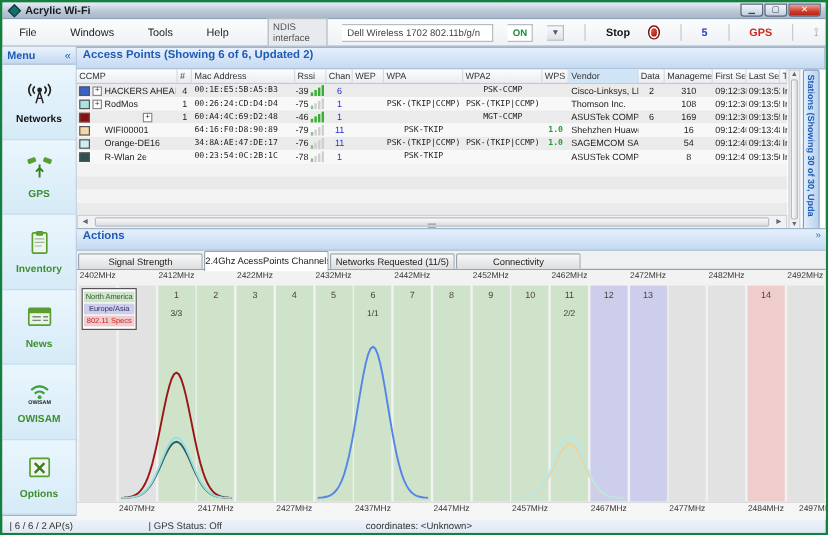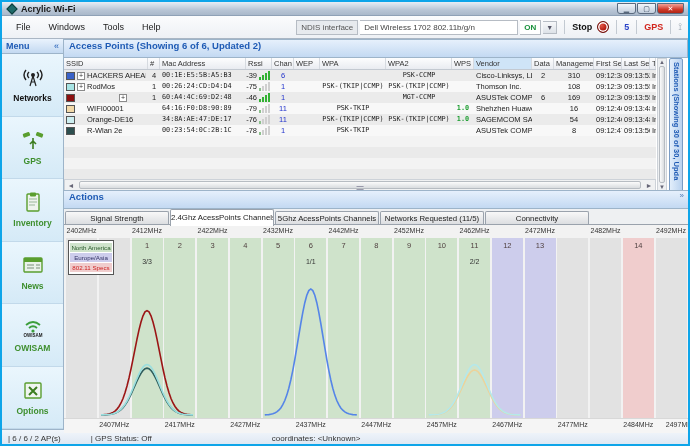--- a/index.html
+++ b/index.html
@@ -1,35 +1,35 @@
 <!DOCTYPE html>
 <html><head>
 <meta charset="utf-8">
 <style>
   * { margin:0; padding:0; box-sizing:border-box; }
   html,body { width:690px; height:446px; font-family:"Liberation Sans", sans-serif; }
   .window {
     position:relative; width:690px; height:446px;
-    border:2px solid #0ea5e9; background:#c6d3e2; overflow:hidden;
+    border:2px solid #15803d; background:#c6d3e2; overflow:hidden;
   }
   
   .titlebar {
     height:14px; background:linear-gradient(#e8eef5,#b9c6d6 60%,#a9b8ca);
     display:flex; align-items:center; padding:0 4px; border-bottom:1px solid #8fa1b6;
   }
   .app-icon { width:8px; height:8px; background:#1d6a6a; transform:rotate(45deg); margin:0 5px 0 2px; border:1px solid #0c3c3c; }
   .title-text { font-size:9px; font-weight:bold; color:#1a1a1a; flex:1; }
   .winbtns { display:flex; gap:1px; }
   .winbtn { width:19px; height:11px; border:1px solid #5a6a7e; border-radius:0 0 3px 3px;
     background:linear-gradient(#f2f6fa,#c2cedd); font-size:7px; line-height:9px; text-align:center; color:#33445a; }
   .winbtn.close { background:linear-gradient(#f0a298,#cf3b2a 60%,#b02516); color:#fff; width:27px; }
   
   .menubar {
     height:23px; background:linear-gradient(#fbfcfd,#eef1f5); border-bottom:1px solid #aab6c4;
-    display:flex; align-items:center; padding:0 6px; gap:2px;
+    display:flex; align-items:center; padding:0 6px; gap:12px;
   }
   .menu-item { font-size:9px; color:#222; padding:3px 8px; }
   .tool-spacer { flex:1; }
   .ndis-label { font-size:8px; color:#555; background:#e7eaee; border:1px solid #b6bcc4; padding:2px 4px; }
   .iface-combo { font-size:8px; color:#444; background:#fff; border:1px solid #b6bcc4; border-left:none; width:158px; padding:2px 4px; white-space:nowrap; overflow:hidden; }
   .on-box { font-size:8px; font-weight:bold; color:#18913c; border:1px solid #b6bcc4; border-left:none; background:#fff; padding:2px 4px; }
   .dd-arrow { font-size:7px; color:#556; border:1px solid #b6bcc4; border-left:none; background:linear-gradient(#f7f8fa,#dde2e8); padding:2px 3px; }
   .tsep { width:1px; height:14px; background:#c3cad2; margin:0 5px; }
   .stop-label { font-size:9px; font-weight:bold; color:#111; margin-right:3px; }
   .stop-icon { width:12px; height:12px; border-radius:50%; background:radial-gradient(circle at 35% 35%, #e25545, #a80f07 70%); border:1px solid #6d0a05; box-shadow:inset 0 0 0 1.5px #fff; }
@@ -110,21 +110,21 @@
   .band .ch { display:block; text-align:center; font-size:7.5px; color:#504040; margin-top:3px; }
   .band .cnt { display:block; text-align:center; font-size:7px; color:#333; margin-top:8px; }
   .legend { position:absolute; left:2px; top:2px; width:46px; background:#fff; border:1px solid #555; z-index:3; padding:1px; }
   .legend .li { font-size:6.2px; text-align:center; padding:1px 0; margin:1px 0; color:#333; white-space:nowrap; overflow:hidden; }
   .curves { position:absolute; left:0; top:0; pointer-events:none; z-index:2; }
   .freq-bottom { position:relative; height:15px; background:#f5f5f5; border-top:1px solid #d8d8d8; }
   
   .statusbar { height:17px; background:linear-gradient(#f2f6fb,#dce6f2); border-top:1px solid #9db4c9;
     display:flex; align-items:center; font-size:8px; color:#333; }
   .sb-ap { margin-left:6px; }
-  .sb-gps { margin-left:30px; }
+  .sb-gps { margin-left:63px; }
   .sb-coord { margin-left:120px; }
 </style>
 </head>
 <body>
 
 <div class="window">
 
   <div class="titlebar">
     <span class="app-icon"></span>
     <span class="title-text">Acrylic Wi-Fi</span>
@@ -214,21 +214,21 @@
       </div>
 
     <div class="main">
       <div class="panel-header">
         <span class="ph-title">Access Points (Showing 6 of 6, Updated 2)</span>
       </div>
 
       <div class="table-zone">
         <div class="tbl">
           <div class="thead">
-              <span class="th" style="width: 84px;">SSID</span>
+              <span class="th" style="width: 84px;">CCMP</span>
               <span class="th" style="width: 12px;">#</span>
               <span class="th" style="width: 86px;">Mac Address</span>
               <span class="th" style="width: 26px;">Rssi</span>
               <span class="th" style="width: 22px; text-align: right;">Chan</span>
               <span class="th" style="width: 26px;">WEP</span>
               <span class="th" style="width: 66px;">WPA</span>
               <span class="th" style="width: 66px;">WPA2</span>
               <span class="th" style="width: 22px;">WPS</span>
               <span class="th sorted" style="width: 58px;">Vendor</span>
               <span class="th" style="width: 22px;">Data</span>
@@ -437,21 +437,20 @@
       </div>
 
       <div class="actions-zone">
         <div class="panel-header">
           <span class="ph-title">Actions</span>
           <span class="ph-chev">»</span>
         </div>
         <div class="tabstrip">
             <span class="tab">Signal Strength</span>
             <span class="tab active">2.4Ghz AcessPoints Channels</span>
-            <span class="tab">5Ghz AcessPoints Channels</span>
             <span class="tab">Networks Requested (11/5)</span>
             <span class="tab">Connectivity</span>
           </div>
         <div class="chart">
           <div class="freq-top">
               <span style="left: 17.5px;">2402MHz</span>
               <span style="left: 83px;">2412MHz</span>
               <span style="left: 148.5px;">2422MHz</span>
               <span style="left: 214px;">2432MHz</span>
               <span style="left: 279.5px;">2442MHz</span>

